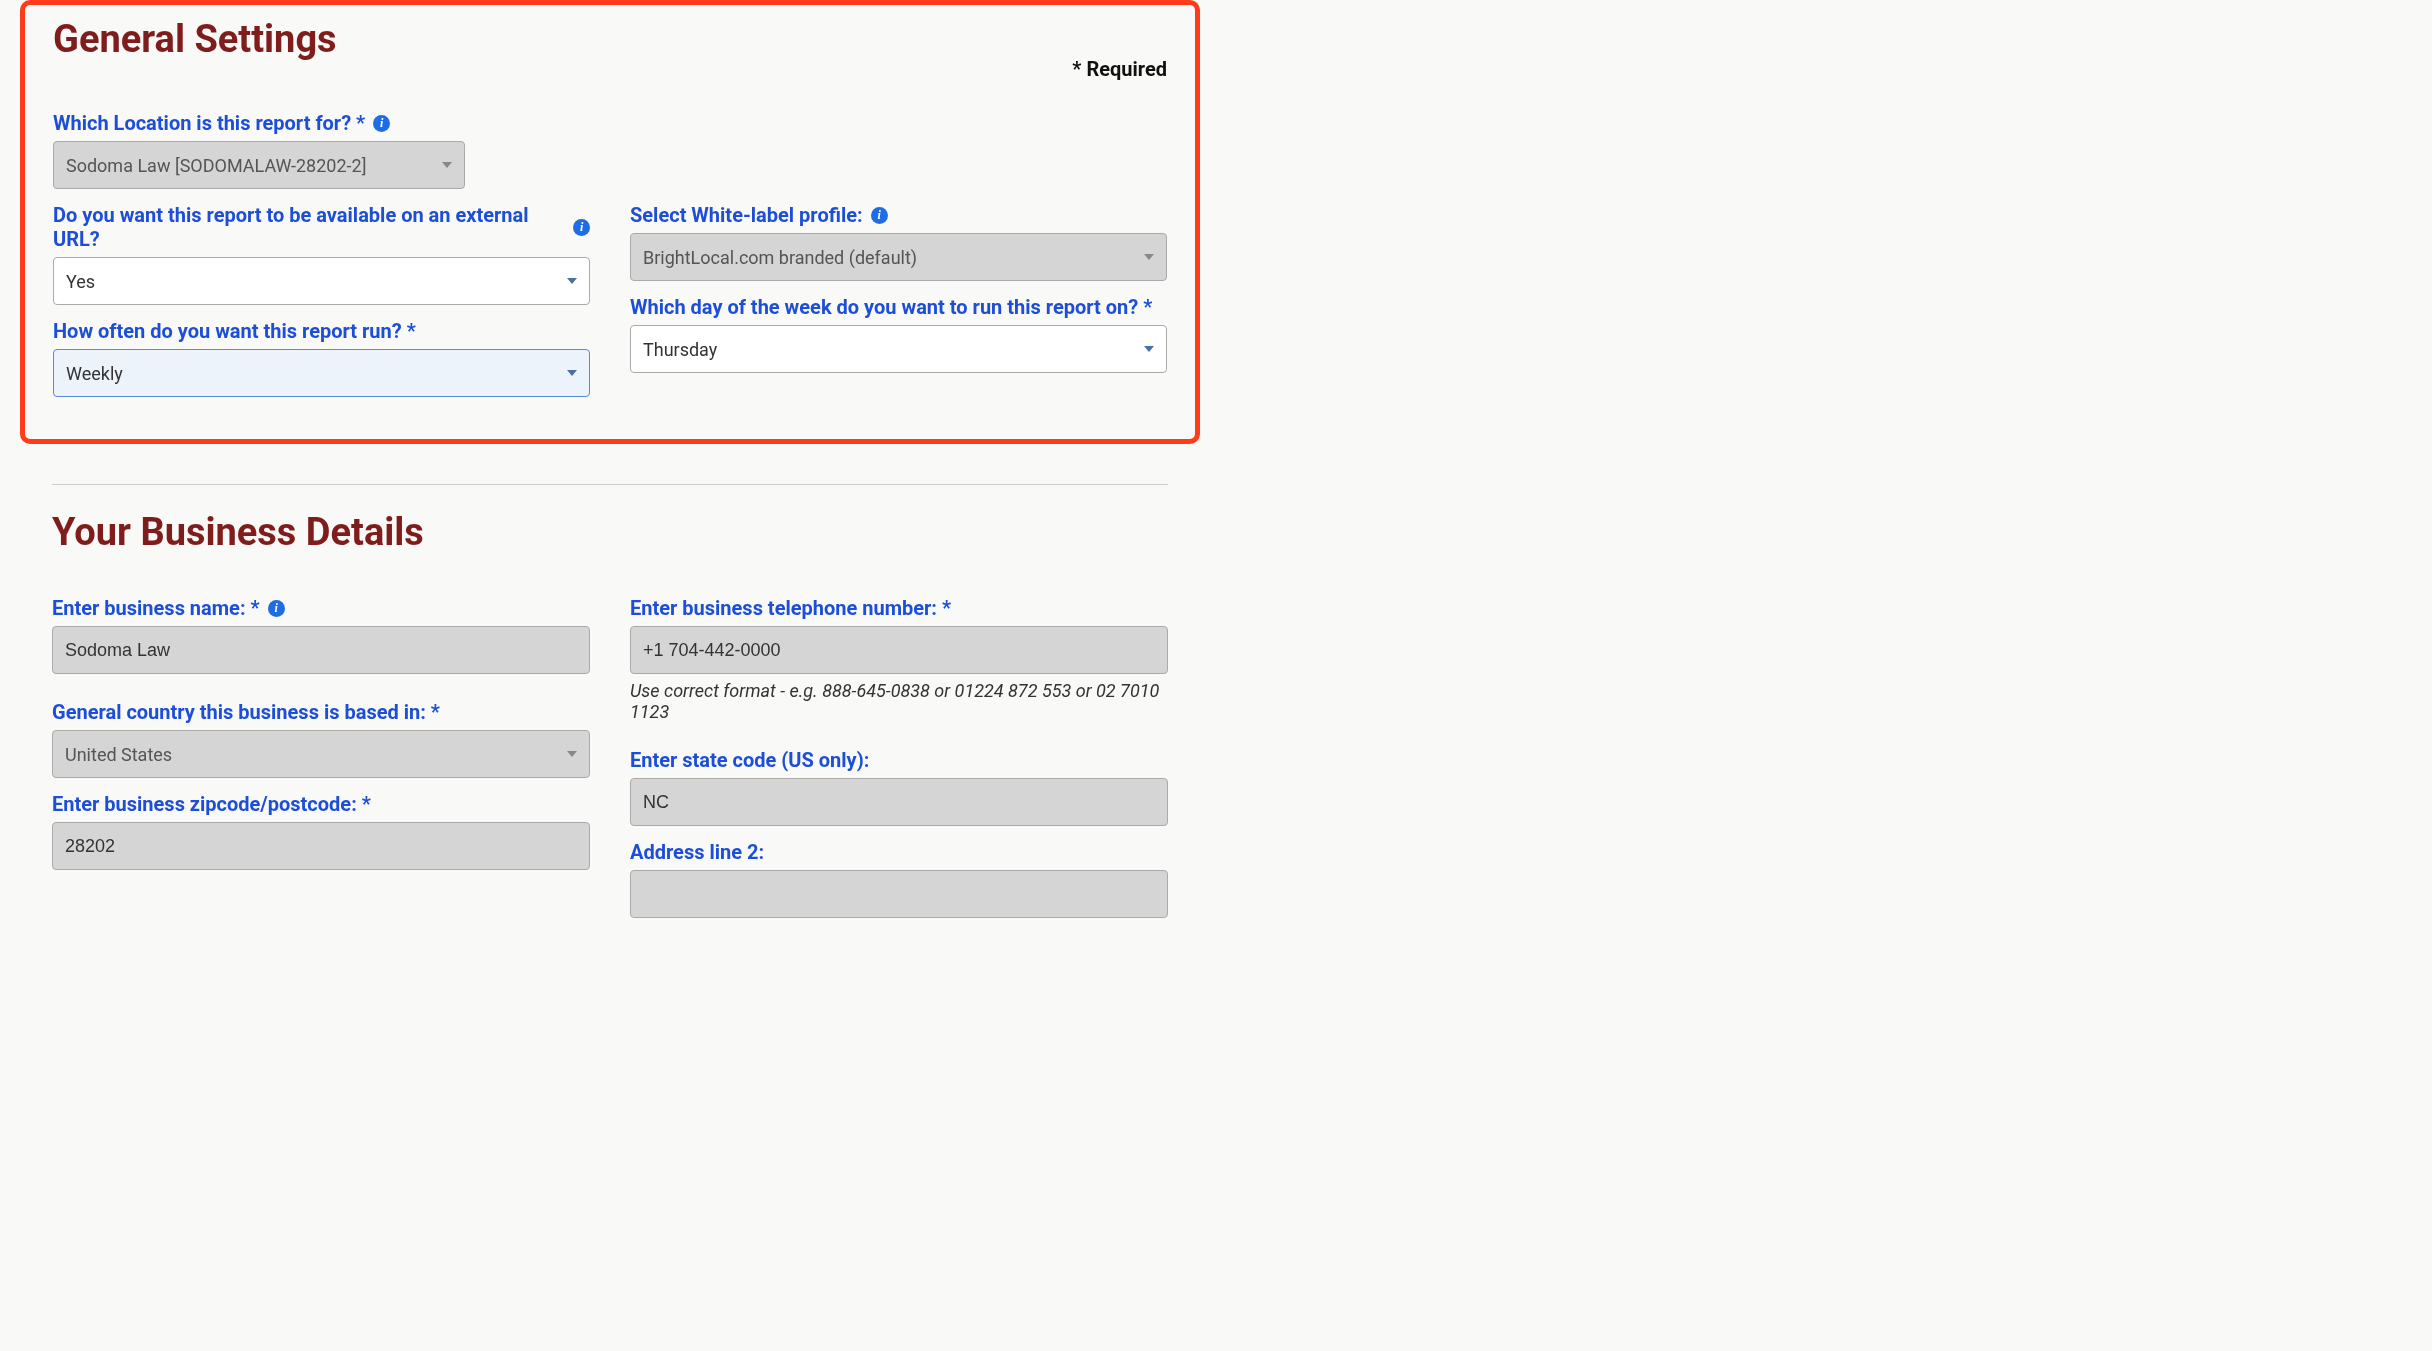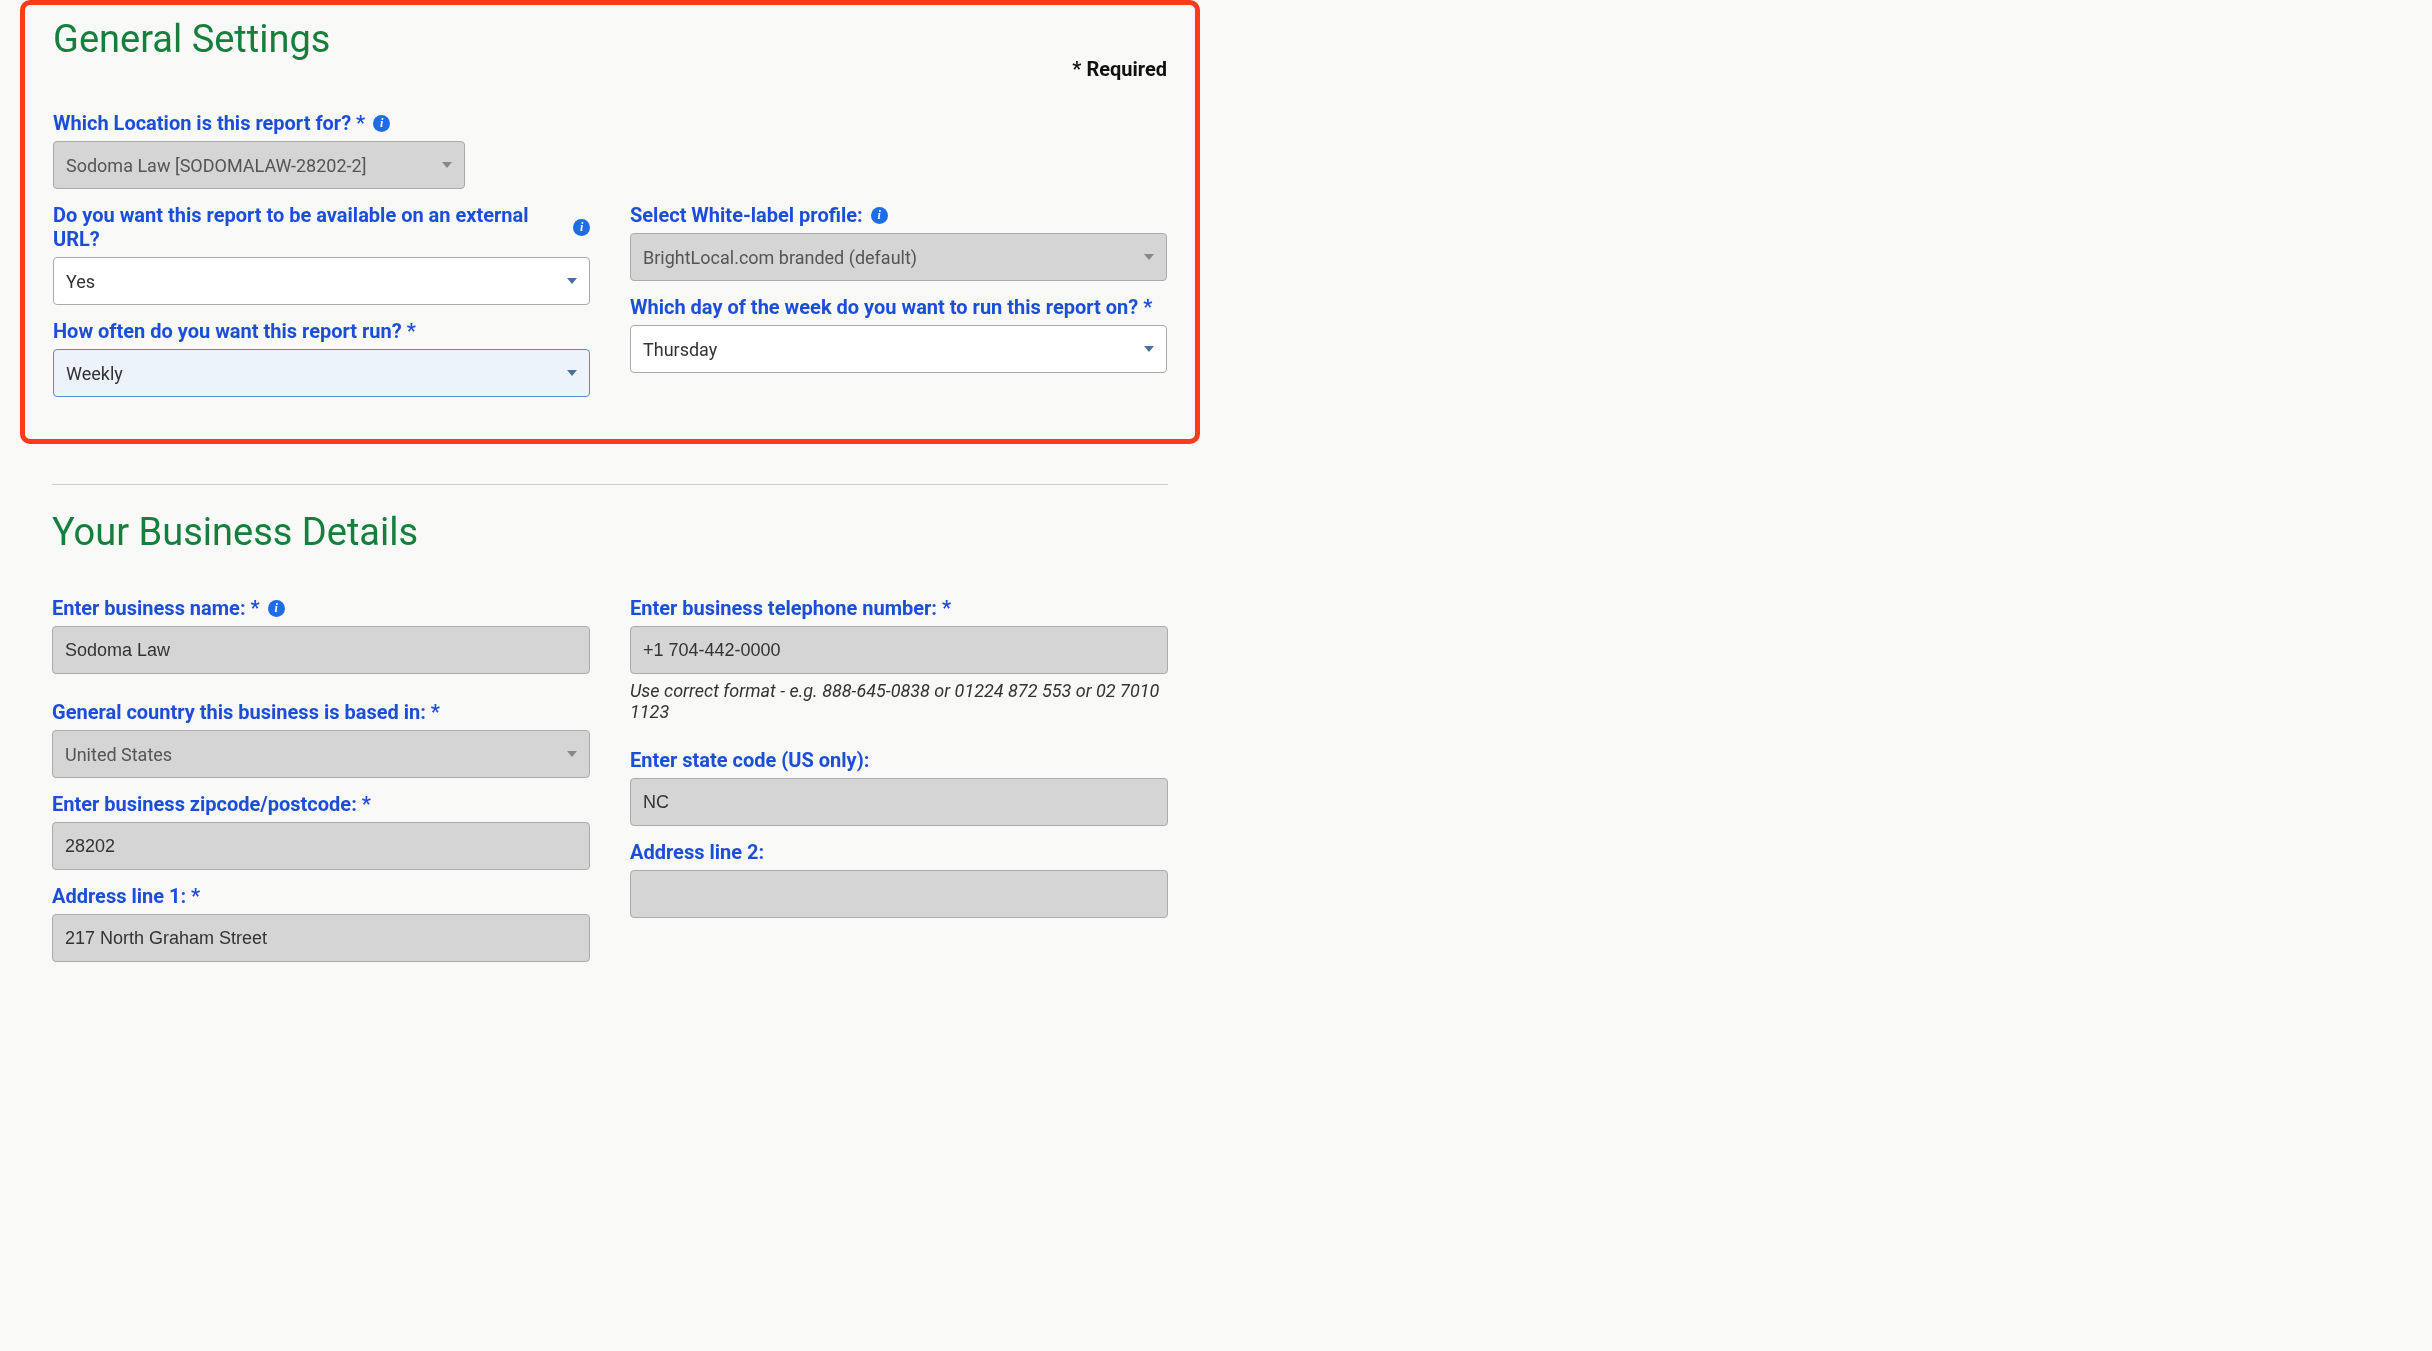--- a/index.html
+++ b/index.html
@@ -20,22 +20,22 @@
   margin-bottom: 40px;
 }
 .section-header {
   display: flex;
   justify-content: space-between;
   align-items: flex-start;
   margin-bottom: 30px;
 }
 h1 {
   font-size: 38px;
-  font-weight: 400;
-  color: #15803d;
+  font-weight: 700;
+  color: #7f1d1d;
 }
 .required-note {
   font-size: 20px;
   font-weight: 700;
   color: #111;
   margin-top: 40px;
 }
 .label-row {
   display: flex;
   align-items: center;
@@ -226,28 +226,20 @@
           </div>
         </div>
         <div class="field-group">
           <div class="label-row">
             <span class="field-label">Enter business zipcode/postcode: *</span>
           </div>
           <div class="text-input disabled-box">
             <input type="text" value="28202" style="">
           </div>
         </div>
-        <div class="field-group">
-          <div class="label-row">
-            <span class="field-label">Address line 1: *</span>
-          </div>
-          <div class="text-input disabled-box">
-            <input type="text" value="217 North Graham Street" style="">
-          </div>
-        </div>
       </div>
 
       <div class="col">
         <div class="field-group spaced">
           <div class="label-row">
             <span class="field-label">Enter business telephone number: *</span>
           </div>
           <div class="text-input disabled-box">
             <input type="text" value="+1 704-442-0000" style="">
           </div>

